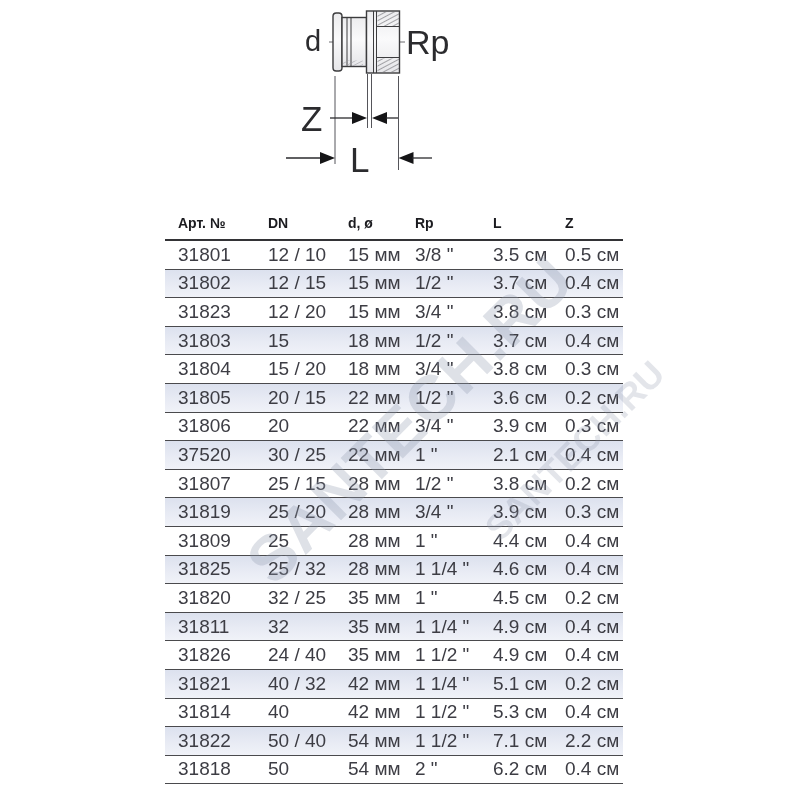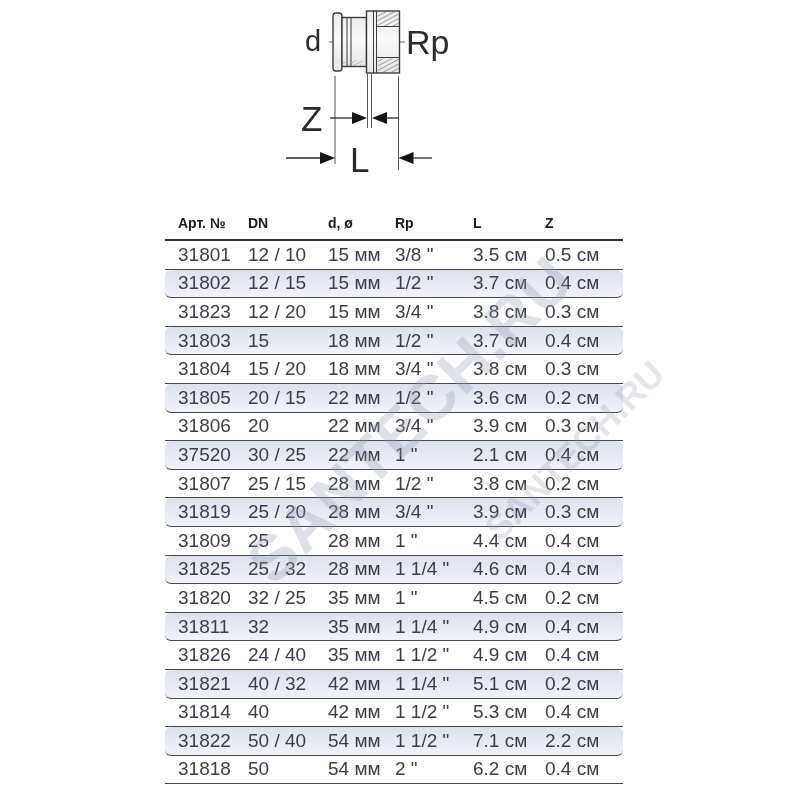--- a/index.html
+++ b/index.html
@@ -19,23 +19,23 @@
   .wm3{left:285px;top:701px;font-size:17px;letter-spacing:5px;font-weight:bold;
        color:rgba(60,72,105,0.07);}
 
   
   .spec-table{position:absolute;left:165px;top:212px;width:458px;z-index:2;}
   .thead{display:flex;align-items:center;height:22px;padding:0 0 5px 13px;
          border-bottom:2px solid #333336;font-size:14px;font-weight:bold;color:#1b1b1f;}
   .trow{display:flex;align-items:center;height:28.6px;box-sizing:border-box;
         padding-left:13px;border-bottom:1.5px solid #4a4a4d;
         font-size:19px;color:#3d3d44;}
-  .trow.shaded{background:linear-gradient(180deg,#dce1ee 0%,#e8ebf4 55%,#f0f2f8 100%);border-radius:6px;}
+  .trow.shaded{background:linear-gradient(180deg,#dce1ee 0%,#e8ebf4 55%,#f0f2f8 100%);}
   .cell{flex:0 0 auto;}
-  .c0{width:70px;} .c1{width:80px;} .c2{width:67px;} .c3{width:78px;}
+  .c0{width:70px;} .c1{width:80px;margin-left:20px;} .c2{width:67px;} .c3{width:78px;}
   .c4{width:72px;} .c5{flex:1 1 auto;}
 </style>
 </head>
 <body>
 
 <div class="canvas">
 
   <svg class="diagram" viewBox="280 5 194 175" xmlns="http://www.w3.org/2000/svg">
     <defs>
       <pattern id="hatch" width="4" height="10" patternUnits="userSpaceOnUse" patternTransform="rotate(62)">

